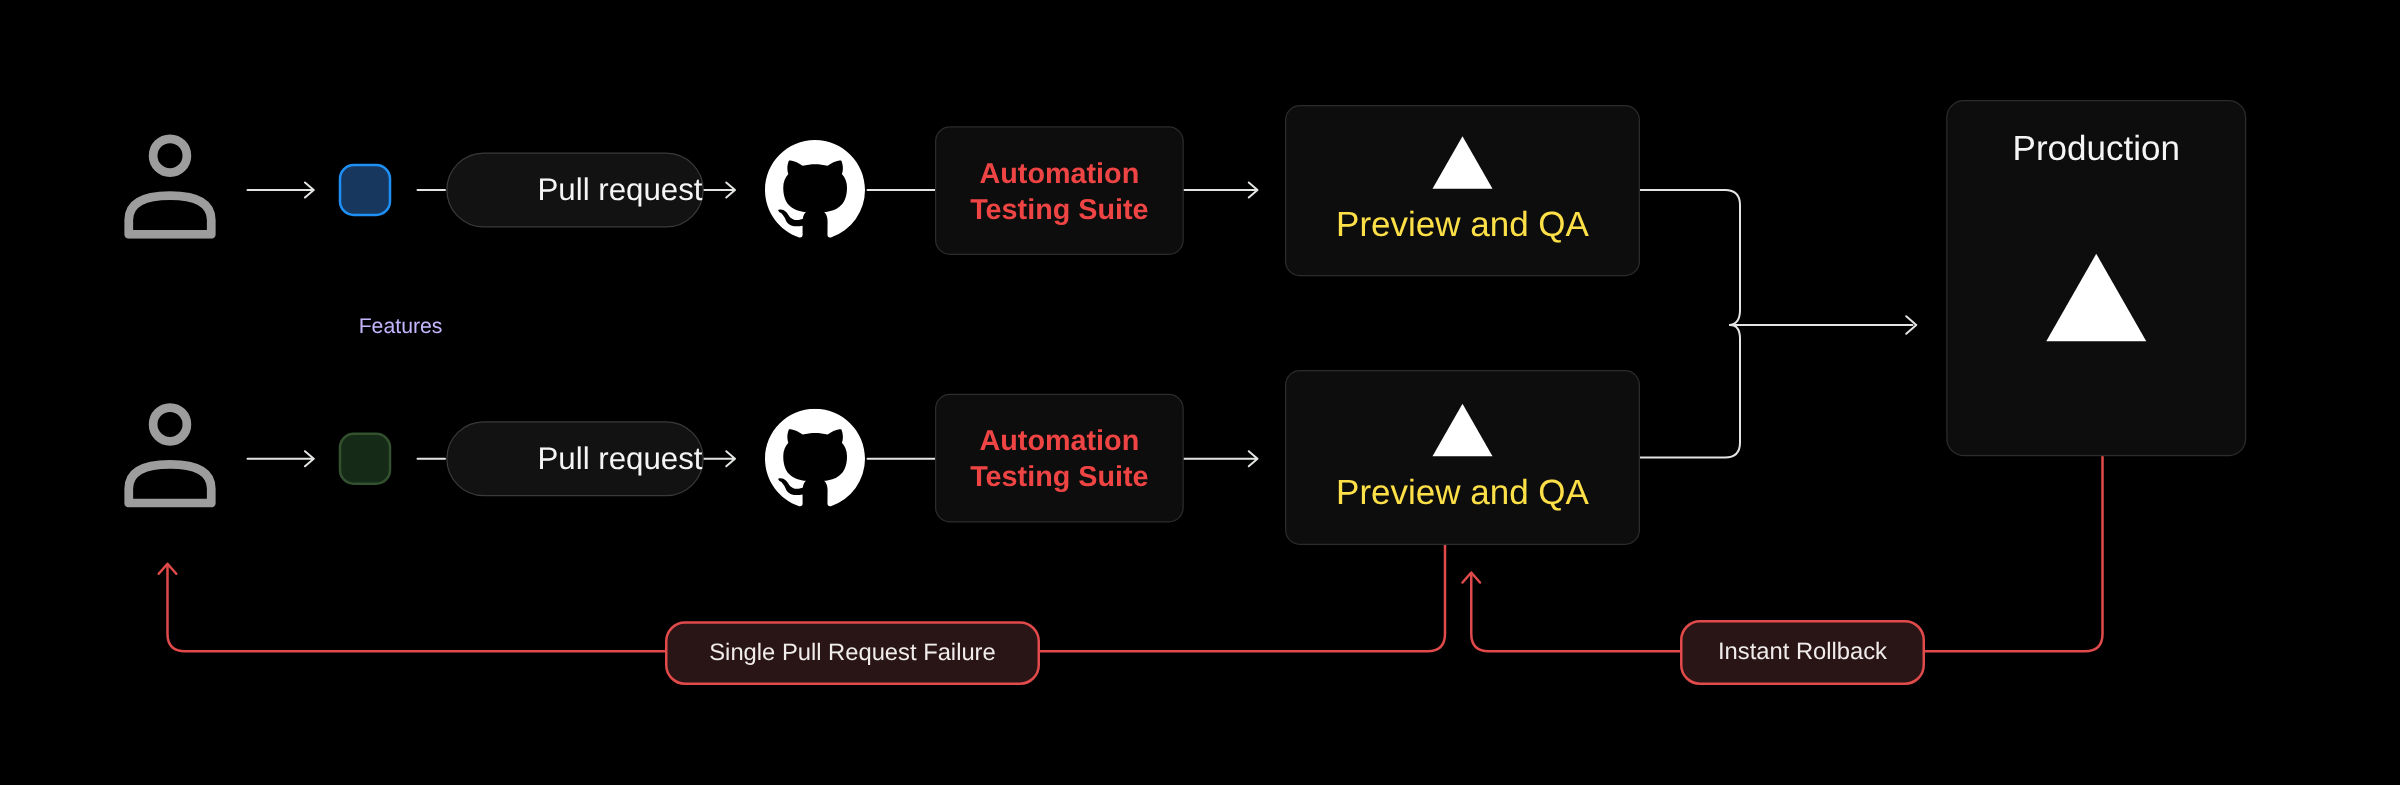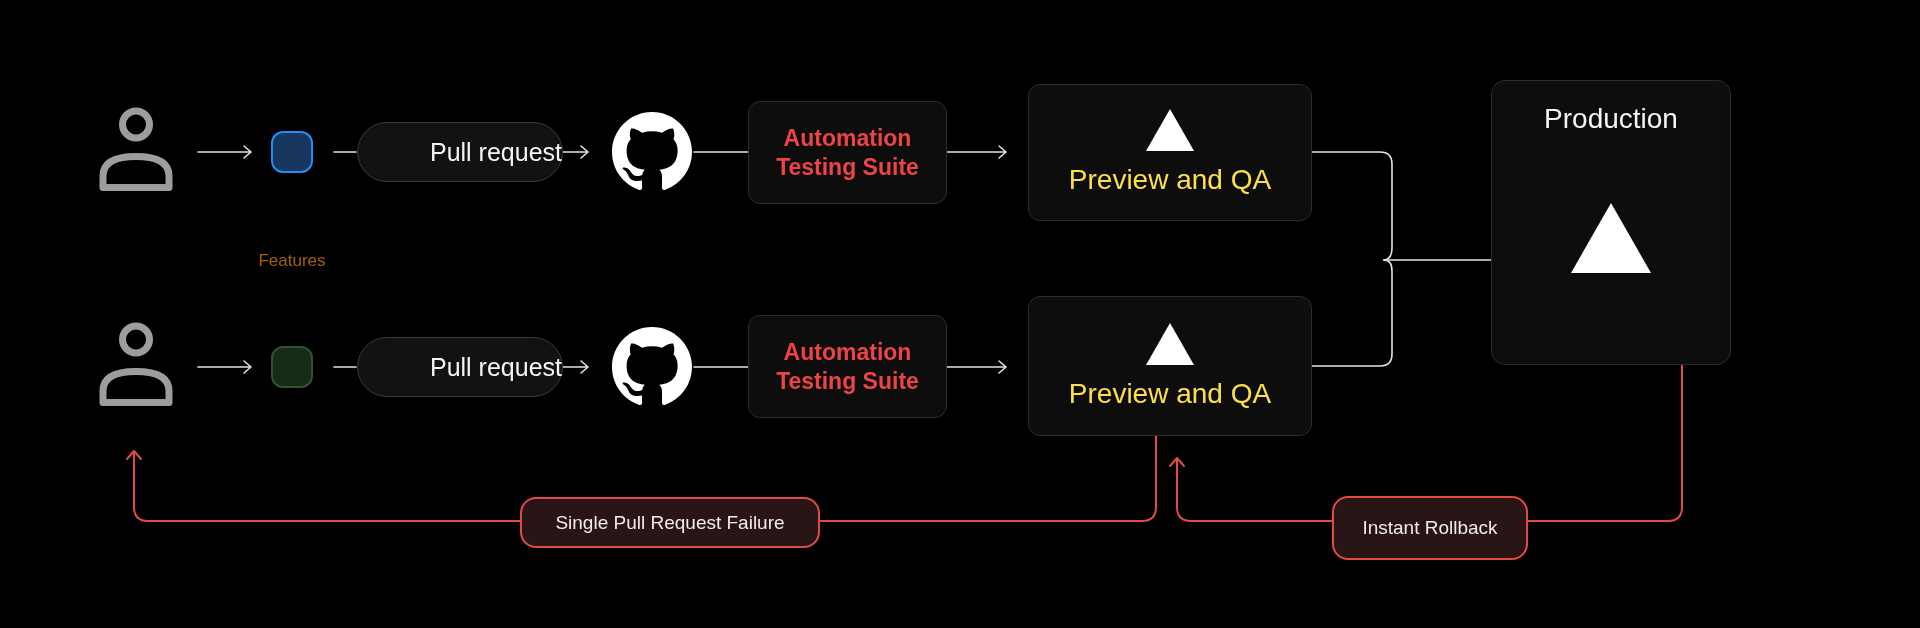--- a/index.html
+++ b/index.html
@@ -27,26 +27,26 @@
 
   .auto-text{font-size:23px;line-height:29px;color:#ef4444;font-weight:bold;}
   .preview-label{font-size:28px;color:#fde047;margin-top:13px;}
   .prod-label{font-size:28px;color:#f5f5f5;}
 
   .tri-small{width:0;height:0;border-left:24px solid transparent;
     border-right:24px solid transparent;border-bottom:42px solid #ffffff;}
   .tri-big{width:0;height:0;border-left:40px solid transparent;
     border-right:40px solid transparent;border-bottom:70px solid #ffffff;}
 
-  .features{font-size:17px;color:#a16207;text-align:center;}
+  .features{font-size:17px;color:#c4b5fd;text-align:right;}
 
   .red-pill{
     background:#2a1516;border:2px solid #e04a4a;border-radius:16px;
     display:flex;align-items:center;justify-content:center;
-    color:#f0ecec;font-size:19px;z-index:3;
+    color:#f0ecec;font-size:19px;z-index:3;margin-left:12px;
   }
 </style>
 </head>
 <body>
 
 <div class="canvas">
 
   <svg class="wires" width="1920" height="628" viewBox="0 0 1920 628">
     <g stroke="#e2e5e2" stroke-width="1.6" fill="none" stroke-linecap="round" stroke-linejoin="round">
 
@@ -121,26 +121,26 @@
   <div class="node box" style="left:748px;top:315px;width:199px;height:103px;">
     <span class="auto-text">Automation</span>
     <span class="auto-text">Testing Suite</span>
   </div>
 
   <div class="node box" style="left:1028px;top:296px;width:284px;height:140px;">
     <div class="tri-small"></div>
     <span class="preview-label">Preview and QA</span>
   </div>
 
-  <div class="node box" style="left:1491px;top:80px;width:240px;height:285px;border-radius:14px;justify-content:flex-start;">
+  <div class="node box" style="left:1557px;top:80px;width:240px;height:285px;border-radius:14px;justify-content:flex-start;">
     <span class="prod-label" style="margin-top:22px;">Production</span>
     <div class="tri-big" style="margin-top:68px;"></div>
   </div>
 
   <div class="node red-pill" style="left:520px;top:497px;width:300px;height:51px;">
     <span>Single Pull Request Failure</span>
   </div>
 
-  <div class="node red-pill" style="left:1332px;top:496px;width:196px;height:64px;">
+  <div class="node red-pill" style="left:1332px;top:496px;width:196px;height:52px;">
     <span>Instant Rollback</span>
   </div>
 
 </div>
 
 </body></html>

